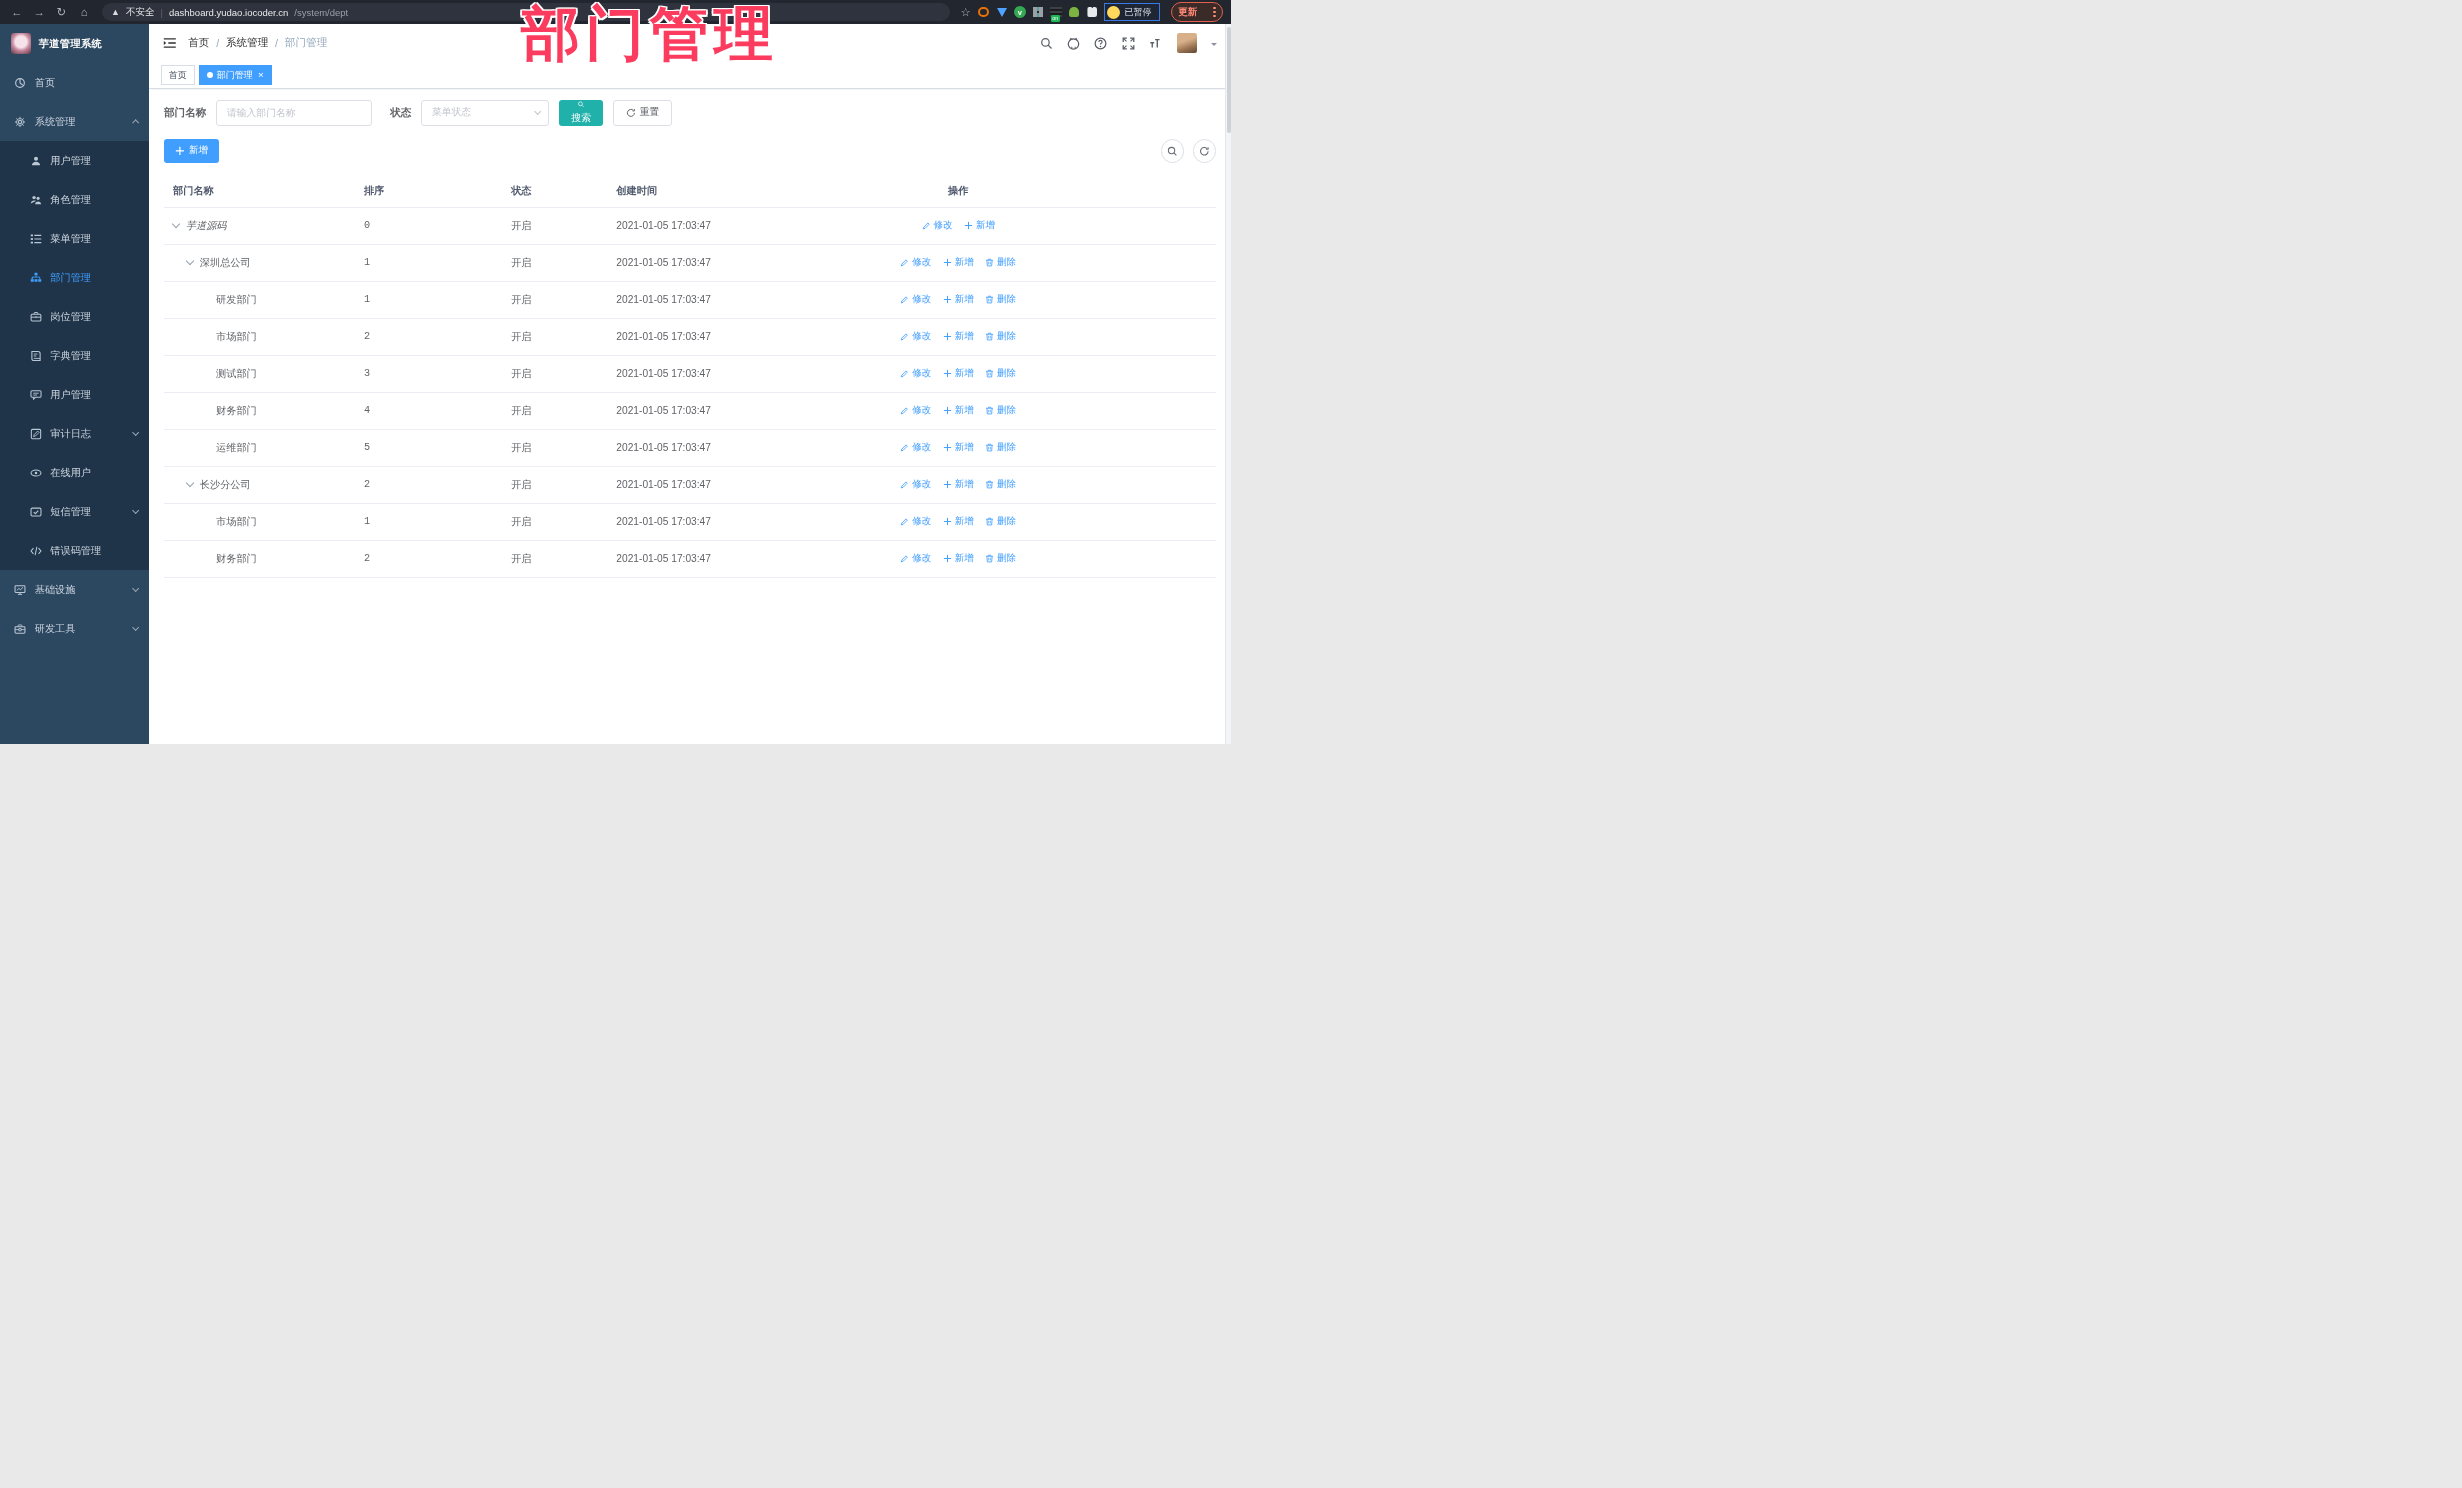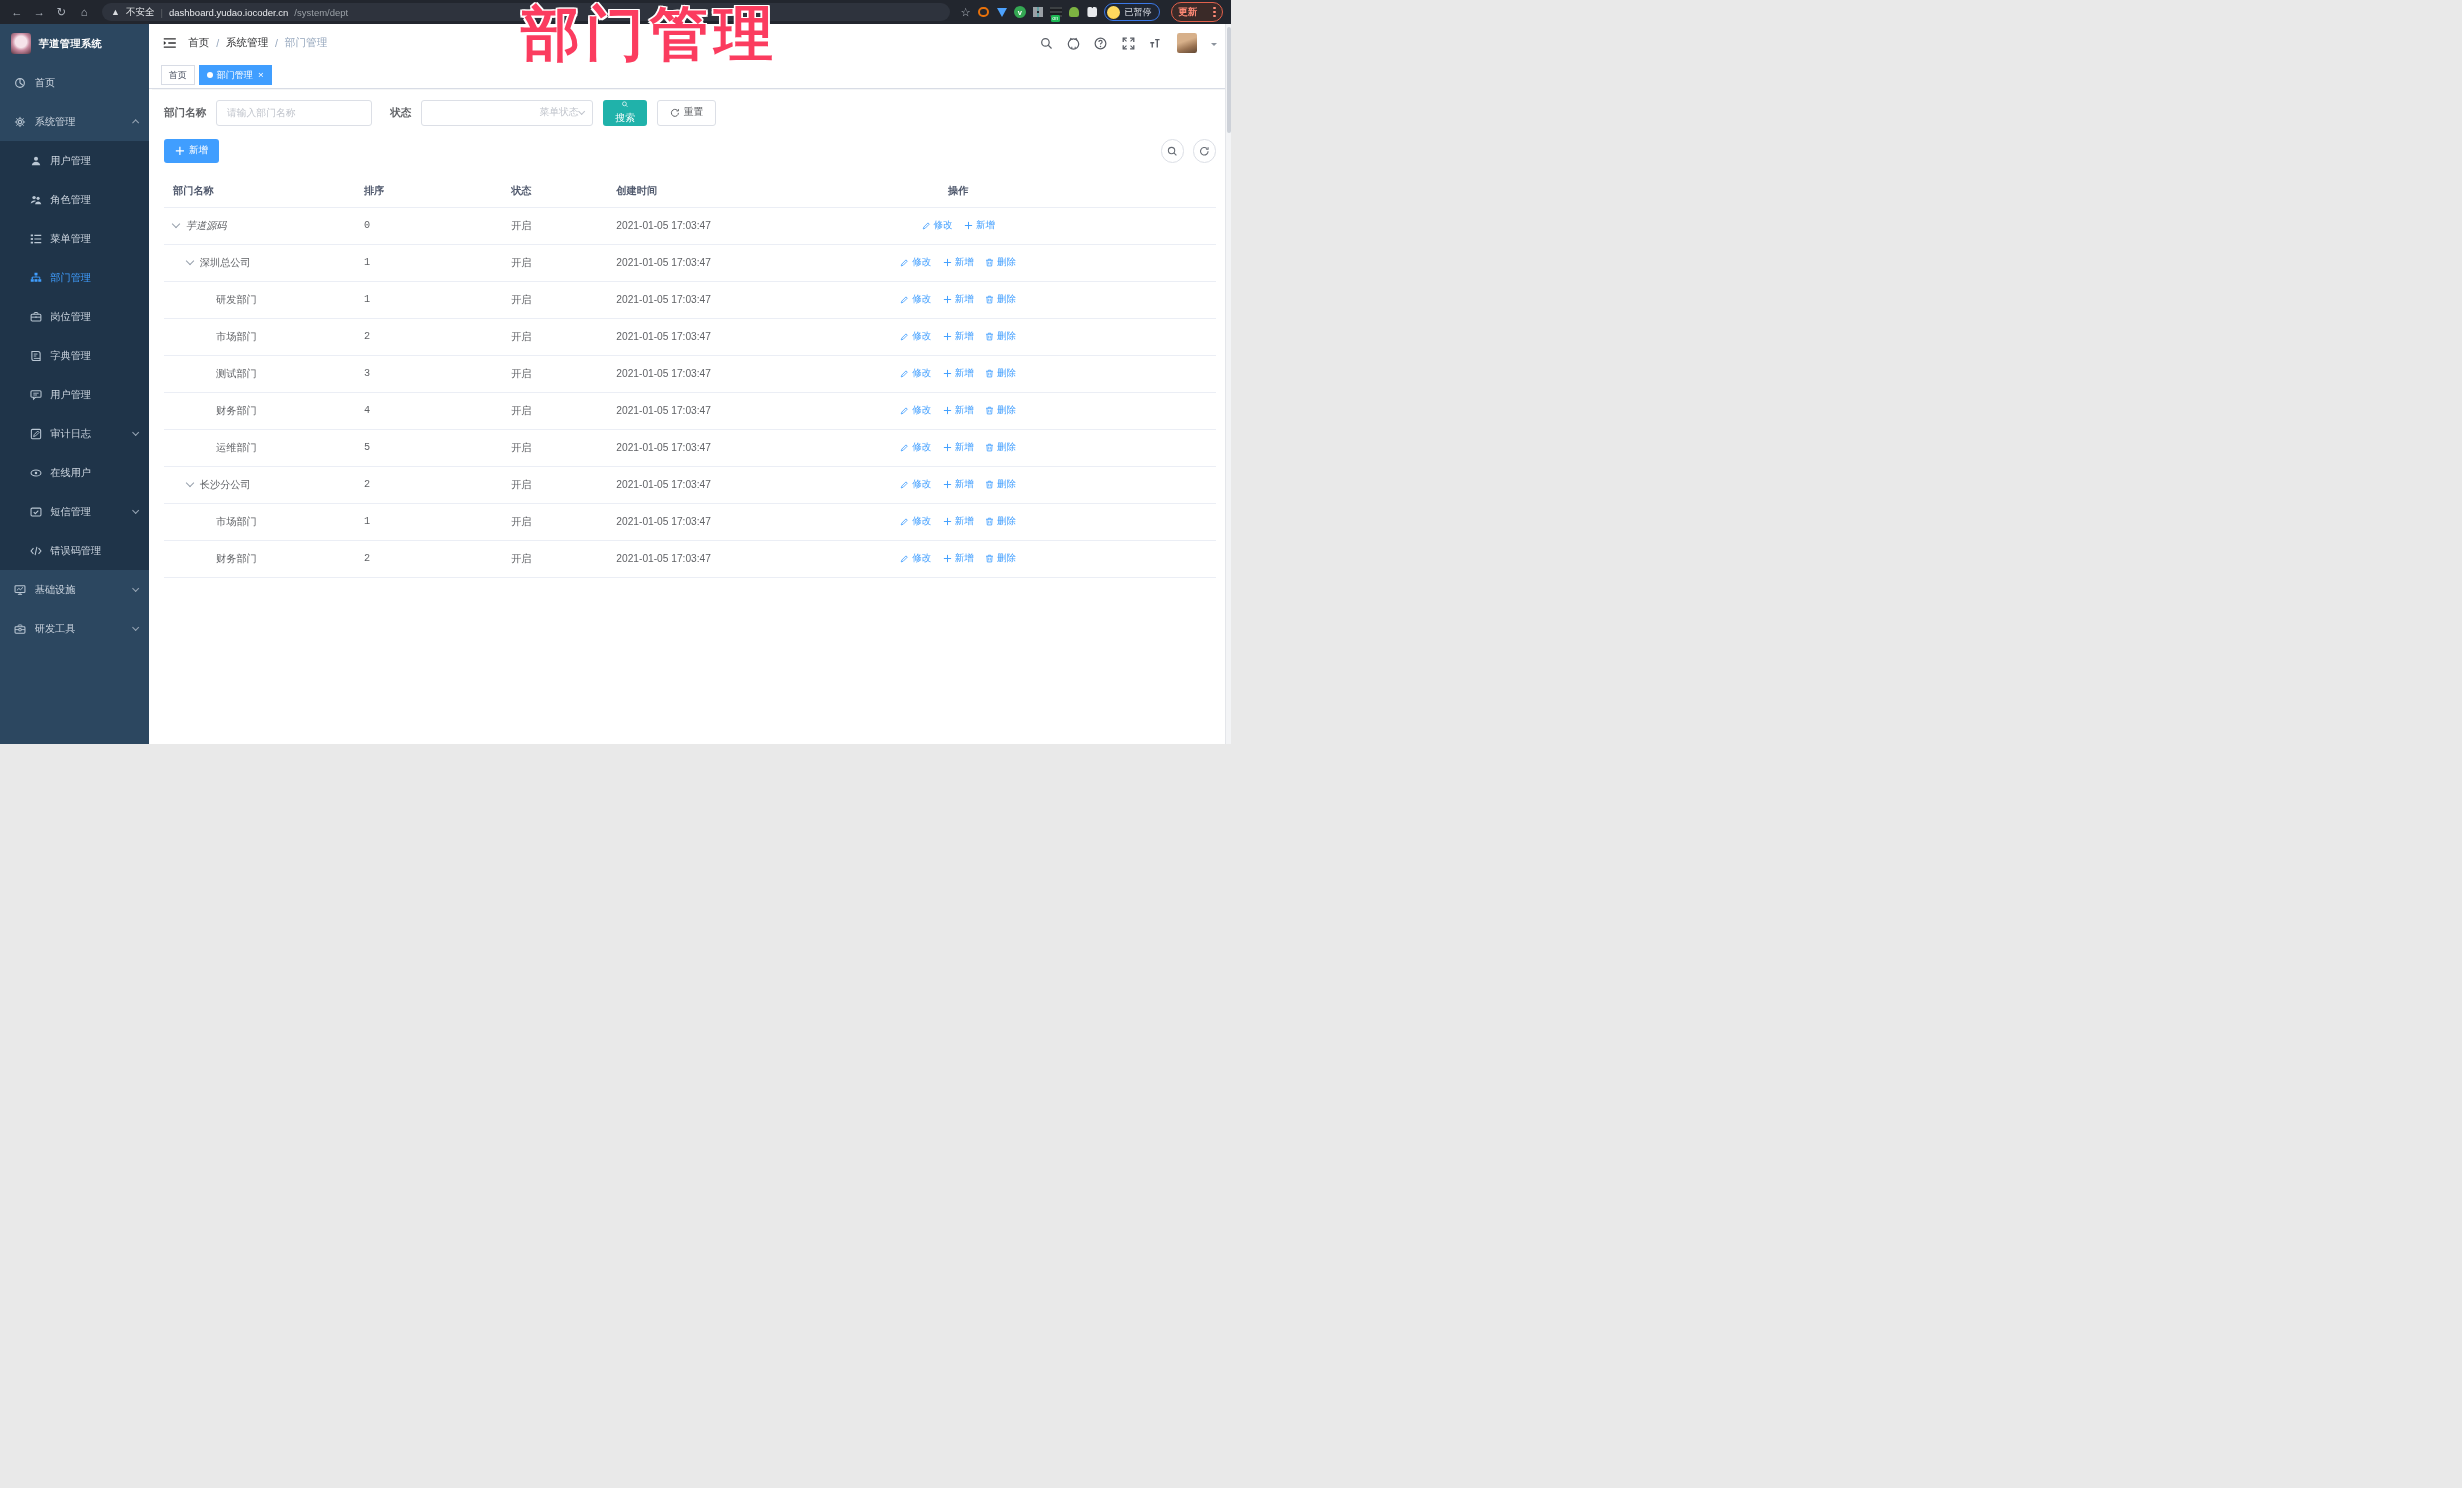--- a/index.html
+++ b/index.html
@@ -19,21 +19,21 @@
   .ext-star { color:#aeb4bd; font-size:11.4px; }
   .ext-orange { width:10.6px; height:10.6px; border:2.3px solid #e8710a; border-radius:50%; }
   .ext-gem { width:0; height:0; border-left:5.3px solid transparent; border-right:5.3px solid transparent; border-top:9px solid #4da3ff; }
   .ext-green { width:12px; height:12px; border-radius:50%; background:#34a853; color:#fff; font-size:7.6px; display:flex; align-items:center; justify-content:center; font-weight:bold; }
   .ext-grid { width:10.6px; height:10.6px; background:
       linear-gradient(90deg,#9aa0a6 4.5px,transparent 4.5px), linear-gradient(#5f9ea0 4.5px,transparent 4.5px); background-size:6px 6px; }
   .ext-dark { width:11.4px; height:9.8px; background:repeating-linear-gradient(#3c4043 0 2.3px,#1b1d21 2.3px 3.8px); }
   .badge-on { position:absolute; bottom:-3px; left:1.5px; background:#1db954; color:#fff; font-size:5.3px; padding:0 1.5px; border-radius:1.5px; line-height:6.8px; }
   .ext-person { width:9.8px; height:9.8px; border-radius:50% 50% 2.3px 2.3px; background:#7cb342; }
   .ext-puzzle { width:9.8px; height:9.8px; background:#e8eaed; border-radius:2.3px; clip-path:polygon(0 0,40% 0,50% 12%,60% 0,100% 0,100% 100%,0 100%); }
-  .profile-pill { display:flex; align-items:center; gap:4.5px; padding:1.5px 7.6px 1.5px 2.3px; border:1.5px solid #3b78e7; border-radius:9px; background:#1f2633; flex:0 0 auto; }
+  .profile-pill { display:flex; align-items:center; gap:4.5px; padding:1.5px 7.6px 1.5px 2.3px; border:1.5px solid #3b78e7; border-radius:0; background:#1f2633; flex:0 0 auto; }
   .emoji-face { width:13px; height:13px; border-radius:50%; background:radial-gradient(circle at 50% 40%, #ffd95e 60%, #f5b80c); }
   .profile-pill span { color:#dfe3ea; font-size:9px; }
   .update-btn { display:flex; align-items:center; gap:16px; margin-left:6px; padding:2.3px 6.8px; border:1.5px solid #e2614c; border-radius:10.6px; background:#3a2a28; flex:0 0 auto; }
   .update-btn span { color:#ff8a76; font-size:9.5px; font-weight:bold; }
   .dots { display:flex; flex-direction:column; gap:1.5px; }
   .dots i { width:2.3px; height:2.3px; border-radius:50%; background:#ff8a76; }
 
   
   .app { display:flex; height:720px; }
 
@@ -77,21 +77,21 @@
   .tag-close { font-size:9.8px; line-height:1; margin-left:1.5px; }
 
   .content { flex:1; padding:10.6px 15px 0 15px; position:relative; }
 
   
   .filter-row { display:flex; align-items:center; margin-bottom:13.6px; }
   .f-label { font-size:10.6px; font-weight:bold; color:#606266; margin-right:9.8px; white-space:nowrap; }
   .f-label.second { margin-left:18px; }
   .text-input { width:156px; height:26px; border:0.8px solid #dcdfe6; border-radius:3px; padding:0 9.8px; font-size:9.8px; color:#606266; outline:none; font-family:inherit; }
   .text-input::placeholder { color:#c0c4cc; }
-  .select-box { width:172px; height:26px; border:0.8px solid #dcdfe6; border-radius:3px; padding:0 8.3px 0 9.8px; display:flex; align-items:center; justify-content:flex-end; font-size:9.8px; color:#c0c4cc; cursor:pointer; }
+  .select-box { width:128px; height:26px; border:0.8px solid #dcdfe6; border-radius:3px; padding:0 8.3px 0 9.8px; display:flex; align-items:center; justify-content:space-between; font-size:9.8px; color:#c0c4cc; cursor:pointer; }
   .select-box .chev { border-color:#c0c4cc; }
   .btn { height:26px; display:inline-flex; align-items:center; gap:4.5px; border-radius:3px; font-size:9.8px; padding:0 11.4px; cursor:pointer; border:0.8px solid transparent; white-space:nowrap; }
   .btn svg { width:9.8px; height:9.8px; display:block; }
   .btn-search { background:#20b2aa; color:#fff; margin-left:9.8px;flex-direction:column; }
   .btn-reset { background:#fff; color:#606266; border-color:#dcdfe6; margin-left:9.8px; }
 
   
   .toolbar-row { display:flex; align-items:center; justify-content:space-between; margin-bottom:12px; }
   .btn-add { height:23.5px; background:#409eff; color:#fff; font-size:9.5px; padding:0 9.8px; }
   .circle-tools { display:flex; gap:8.3px; }

